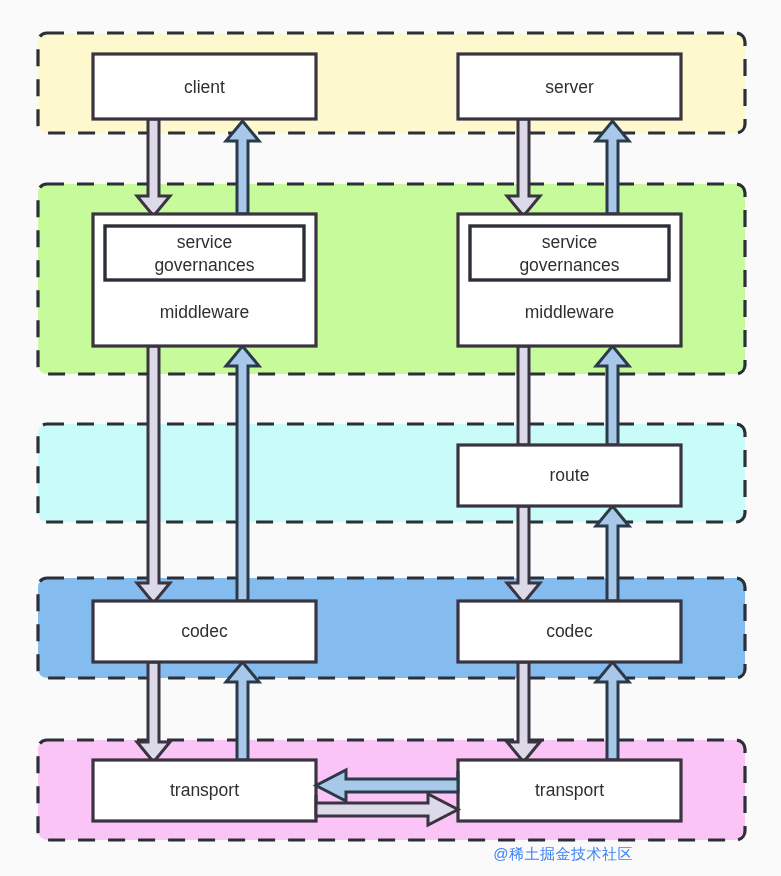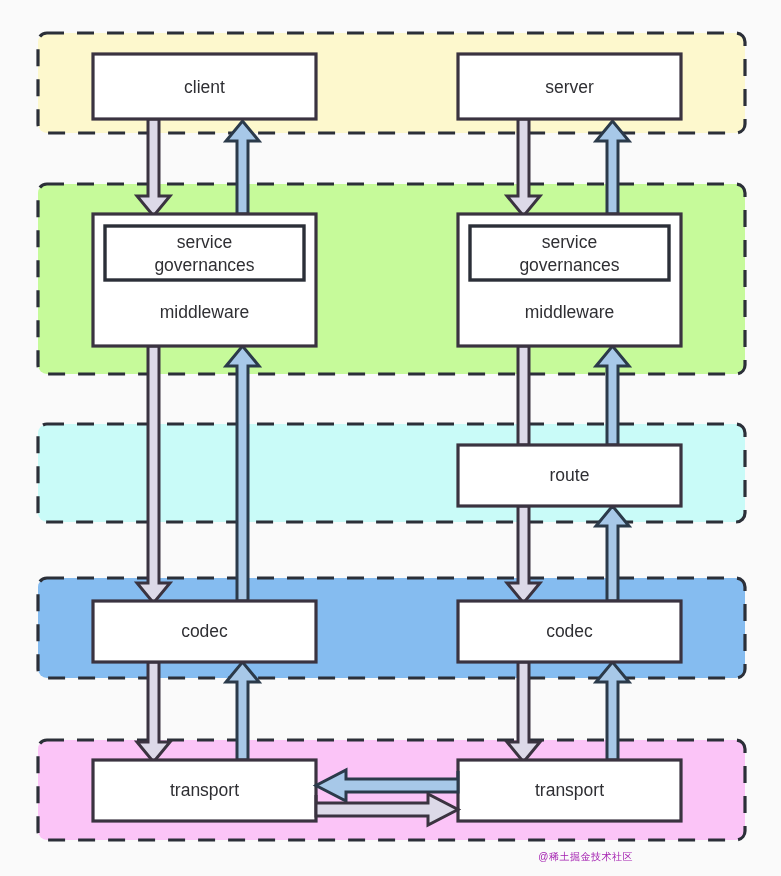--- a/index.html
+++ b/index.html
@@ -62,22 +62,22 @@
     fill: #2f2f33;
     text-anchor: middle;
     dominant-baseline: middle;
     pointer-events: none;
   }
   .watermark {
     position: absolute;
     right: 14px;
     bottom: 12px;
     font-family: "Liberation Sans", sans-serif;
-    font-size: 10px;
-    color: #a21caf;
+    font-size: 15px;
+    color: #3b82f6;
     letter-spacing: 0.5px;
     white-space: nowrap;
     user-select: none;
   }
 </style>
 </head>
 <body>
 
 <div id="diagram-root">
 

